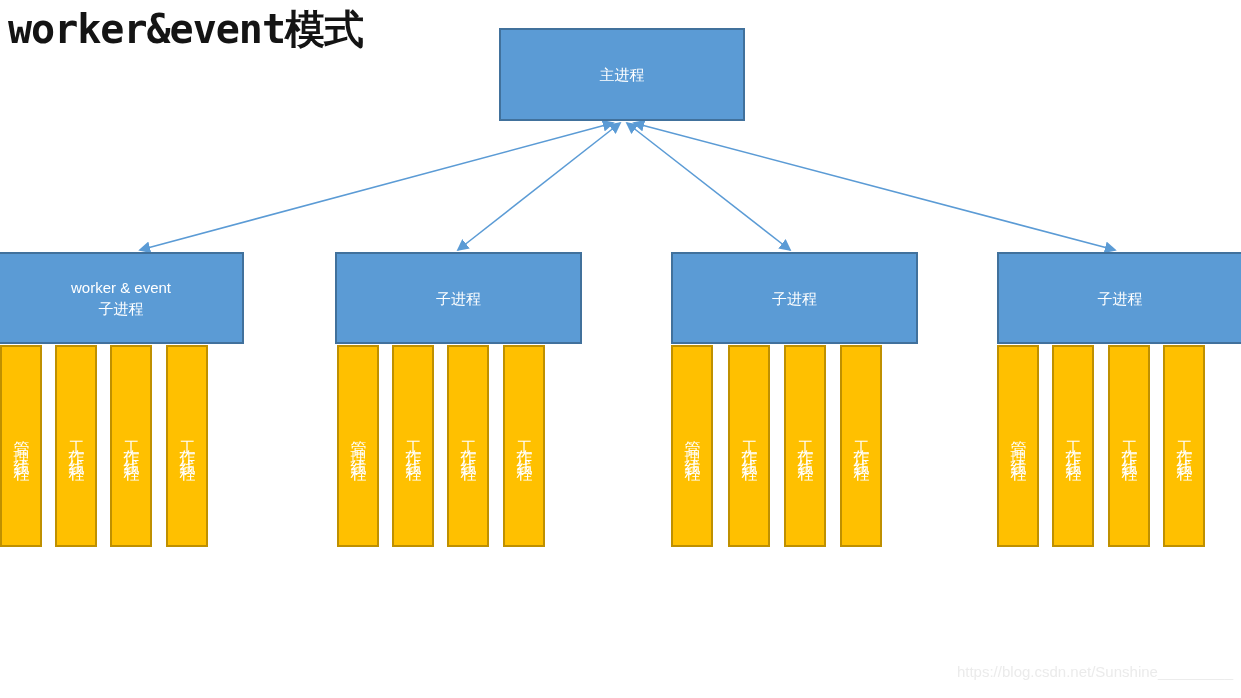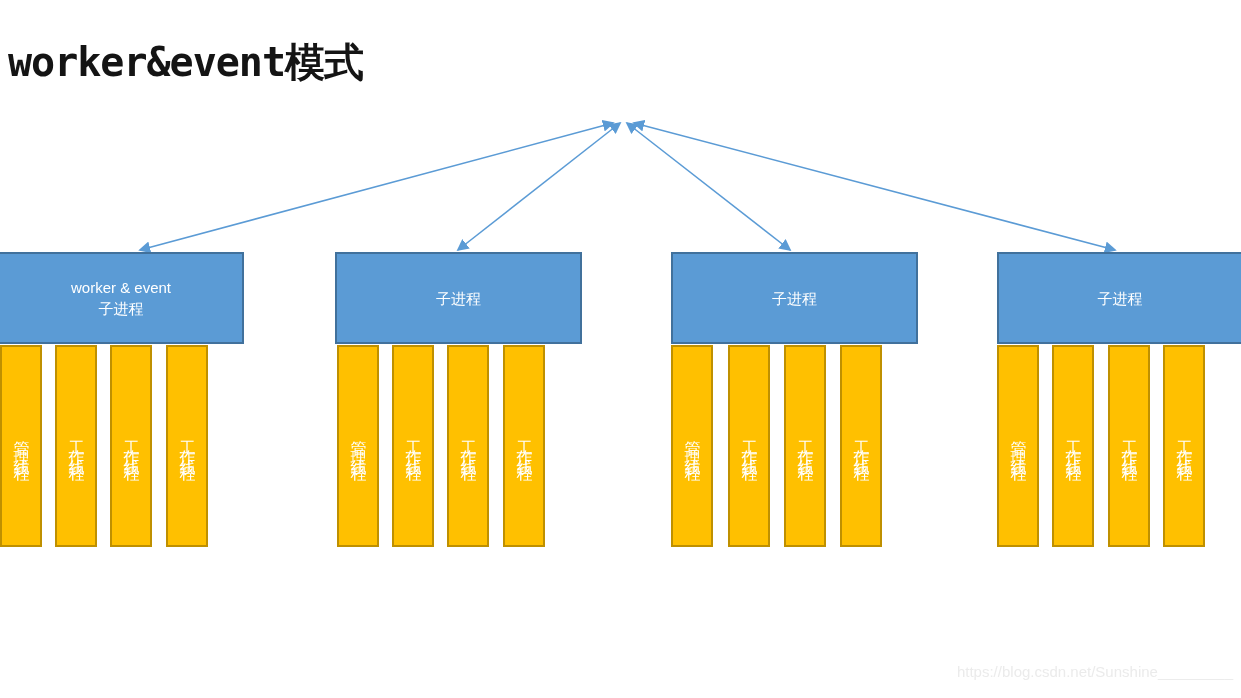--- a/index.html
+++ b/index.html
@@ -14,21 +14,20 @@
     .page-title {
       position: absolute;
       left: 8px;
       top: 2px;
       font-family: "DejaVu Sans Mono", "Liberation Mono", monospace;
       font-weight: bold;
       font-size: 40px;
       letter-spacing: -1px;
       color: #141414;
       white-space: nowrap;
-      margin-top: 33px;
     }
     .proc-box {
       position: absolute;
       background: #5B9BD5;
       border: 2px solid #41719C;
       box-sizing: border-box;
       display: flex;
       flex-direction: column;
       align-items: center;
       justify-content: center;
@@ -94,20 +93,23 @@
       </marker>
     </defs>
     <g stroke="#5B9BD5" stroke-width="1.5" fill="none">
       <line x1="613" y1="123" x2="140" y2="250" marker-start="url(#ah)" marker-end="url(#ah)"></line>
       <line x1="620" y1="123" x2="458" y2="250" marker-start="url(#ah)" marker-end="url(#ah)"></line>
       <line x1="627" y1="123" x2="790" y2="250" marker-start="url(#ah)" marker-end="url(#ah)"></line>
       <line x1="634" y1="123" x2="1115" y2="250" marker-start="url(#ah)" marker-end="url(#ah)"></line>
     </g>
   </svg>
 
+  <div id="main-box" class="proc-box">
+    <span class="line2">主进程</span>
+  </div>
 
   <div id="child-box-0" class="proc-box">
     <span class="line1">worker &amp; event</span>
     <span class="line2">子进程</span>
   </div>
   <div class="thread-bar" style="left:0px">
       <span class="vtext">管理线程</span>
     </div>
   <div class="thread-bar" style="left:55px">
       <span class="vtext">工作线程</span>

